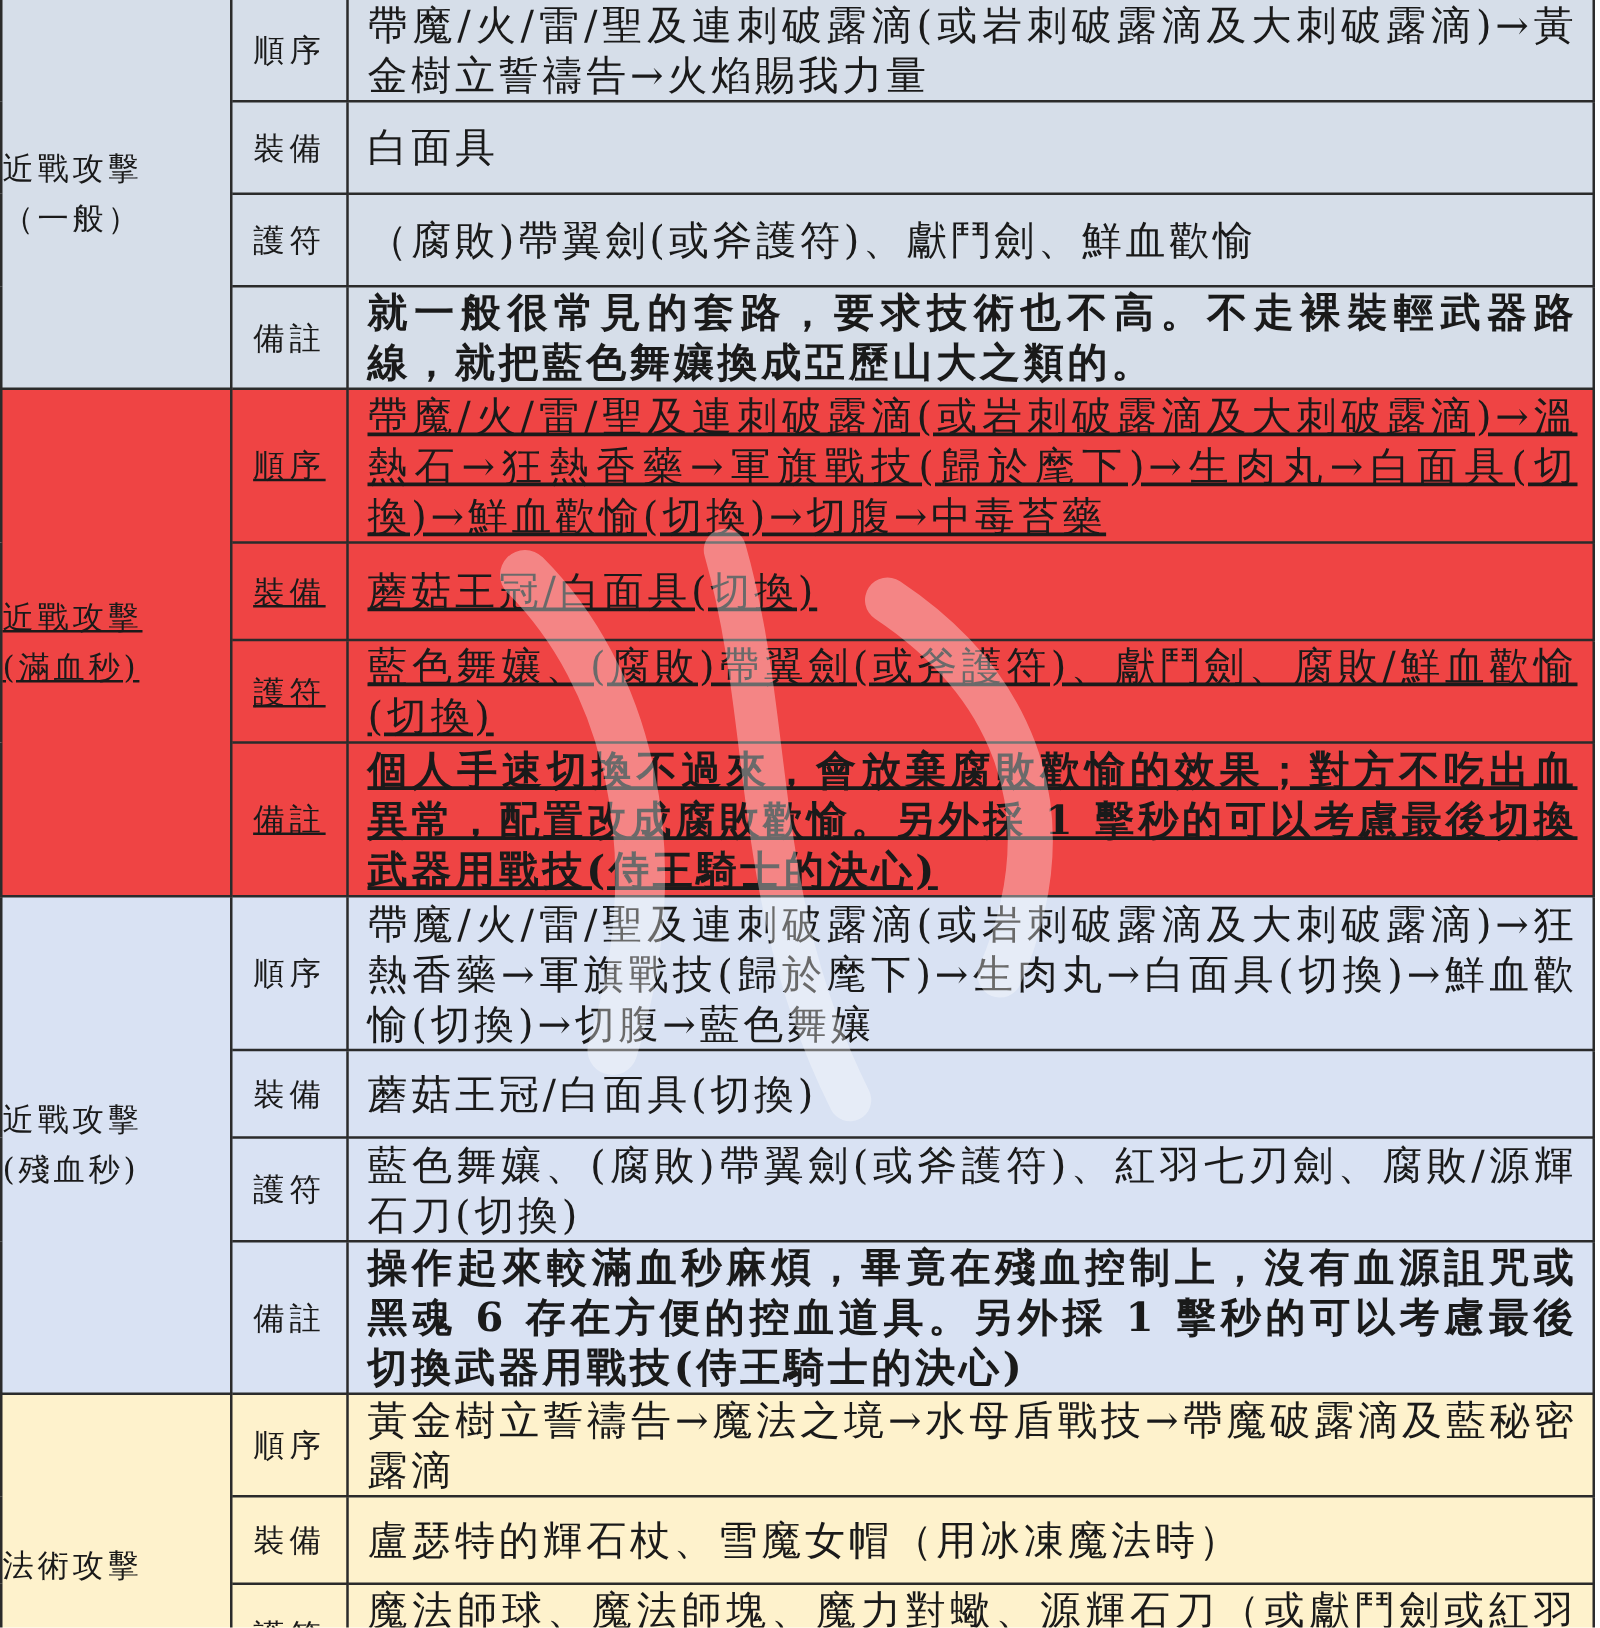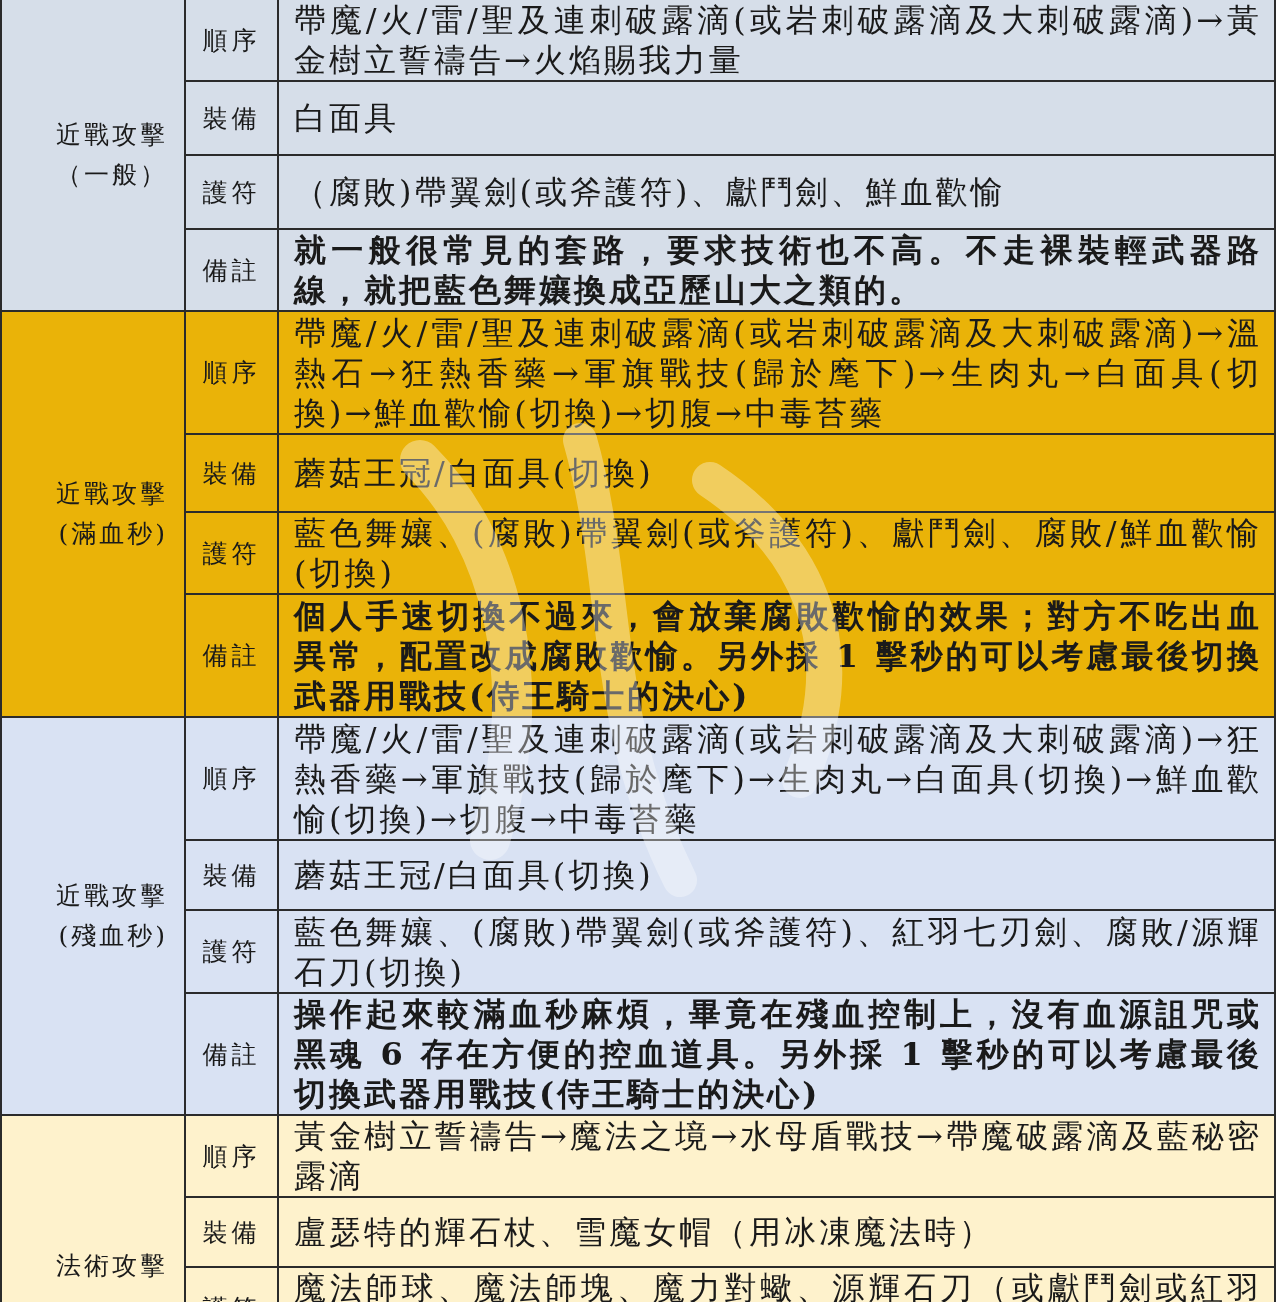--- a/index.html
+++ b/index.html
@@ -1,27 +1,27 @@
 <!DOCTYPE html>
 <html><head>
 <meta charset="utf-8">
 <style>
   html, body { margin: 0; padding: 0; background: #ffffff; }
   body { width: 1280px; height: 1302px; overflow: hidden; position: relative;
          font-family: "DejaVu Serif", "Liberation Serif", serif; color: #1a1a1a; }
   table.build { border-collapse: collapse; position: absolute; left: 0; top: -2px; width: 1274px; table-layout: fixed; }
-  table.build td { border: 2px solid #2b2b2b; padding: 16px; vertical-align: middle; }
+  table.build td { border: 2px solid #2b2b2b; padding: 0; vertical-align: middle; }
   col.c1 { width: 184px; }
   col.c2 { width: 93px; }
   col.c3 { width: 997px; }
-  td.cat { text-align: right; font-size: 25px; line-height: 40px; letter-spacing: 3px; }
+  td.cat { text-align: left; font-size: 25px; line-height: 40px; letter-spacing: 3px; }
   td.lab { text-align: center; font-size: 25px; letter-spacing: 4px; }
   td.val { font-size: 32px; line-height: 40px; letter-spacing: 3px; padding: 0 12px 0 15px !important; text-align: justify; }
   .s-blue1 td { background: #d6dee9; }
-  .s-pink td { background: #eab308; }
+  .s-pink td { background: #ef4444; text-decoration: underline; }
   .s-blue2 td { background: #d9e2f3; }
   .s-yellow td { background: #fef2cc; }
   .strong { font-weight: bold; }
   .watermark { position: absolute; left: 380px; top: 420px; width: 600px; height: 500px; pointer-events: none; opacity: 0.35; }
 </style>
 </head>
 <body>
 
 <table class="build">
   <colgroup>
@@ -76,21 +76,21 @@
     </tr>
   </tbody>
 
   <tbody class="s-blue2">
     <tr style="height:123px">
       <td class="cat" rowspan="4">
         <div>近戰攻擊</div>
         <div>(殘血秒)</div>
       </td>
       <td class="lab">順序</td>
-      <td class="val">帶魔/火/雷/聖及連刺破露滴(或岩刺破露滴及大刺破露滴)→狂熱香藥→軍旗戰技(歸於麾下)→生肉丸→白面具(切換)→鮮血歡愉(切換)→切腹→中毒苔藥</td>
+      <td class="val">帶魔/火/雷/聖及連刺破露滴(或岩刺破露滴及大刺破露滴)→狂熱香藥→軍旗戰技(歸於麾下)→生肉丸→白面具(切換)→鮮血歡愉(切換)→切腹→藍色舞孃</td>
     </tr>
     <tr style="height:70px">
       <td class="lab">裝備</td>
       <td class="val">蘑菇王冠/白面具(切換)</td>
     </tr>
     <tr style="height:83px">
       <td class="lab">護符</td>
       <td class="val">藍色舞孃、(腐敗)帶翼劍(或斧護符)、紅羽七刃劍、腐敗/源輝石刀(切換)</td>
     </tr>
     <tr style="height:122px">

